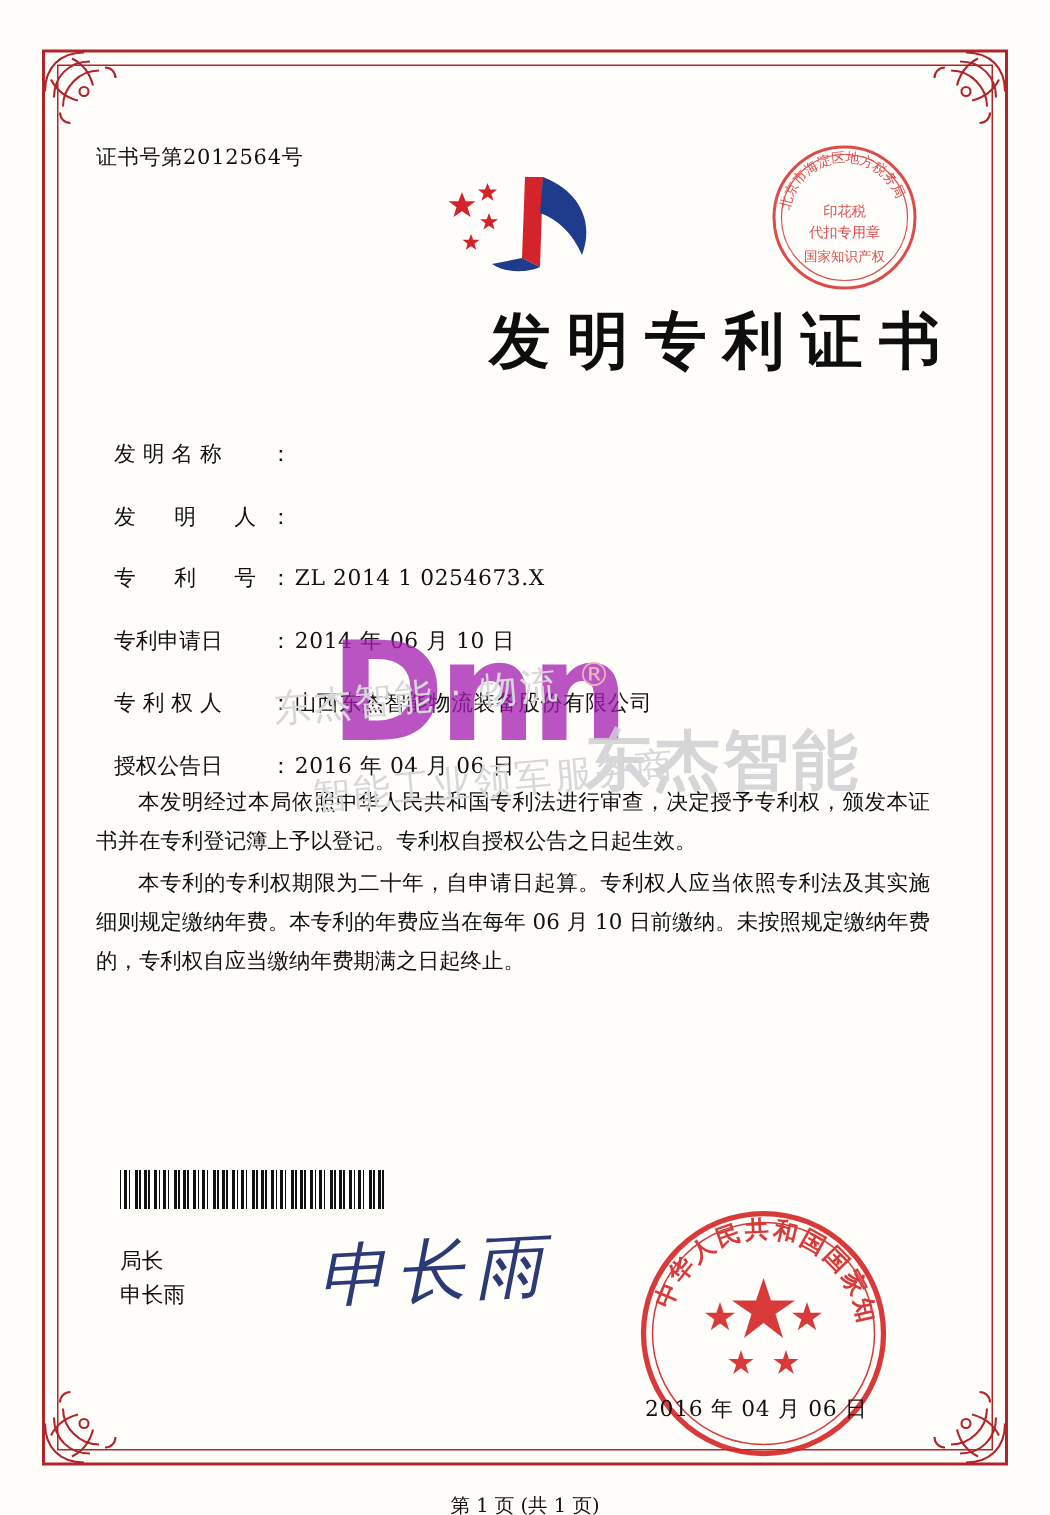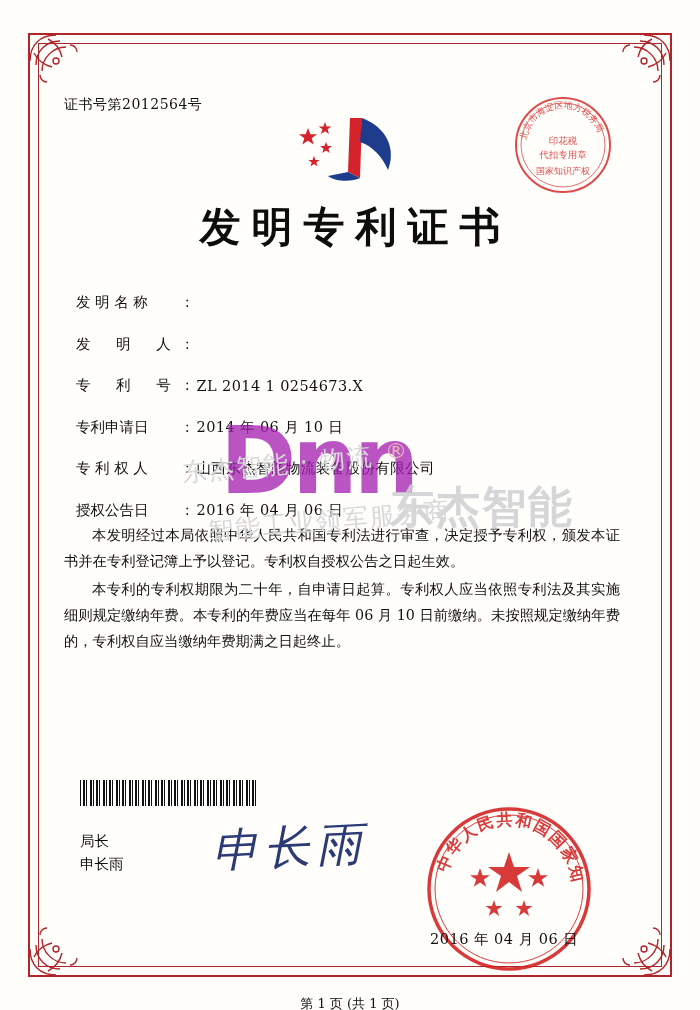--- a/index.html
+++ b/index.html
@@ -69,21 +69,21 @@
     position: absolute;
     left: 230px; top: 52px;
     width: 120px; height: 75px;
   }
   .logo svg { display:block; width:120px; height:75px; }
 
   .title {
     position: absolute;
     left: 0; top: 140px;
     width: 576px;
-    text-align: center;
+    text-align: right;
     font-size: 41px;
     font-weight: bold;
     letter-spacing: 11px;
     text-indent: 11px;
     color: #0d0d0d;
     font-family: "DejaVu Serif", "Liberation Serif", serif;
   }
 
   
   .fields {

